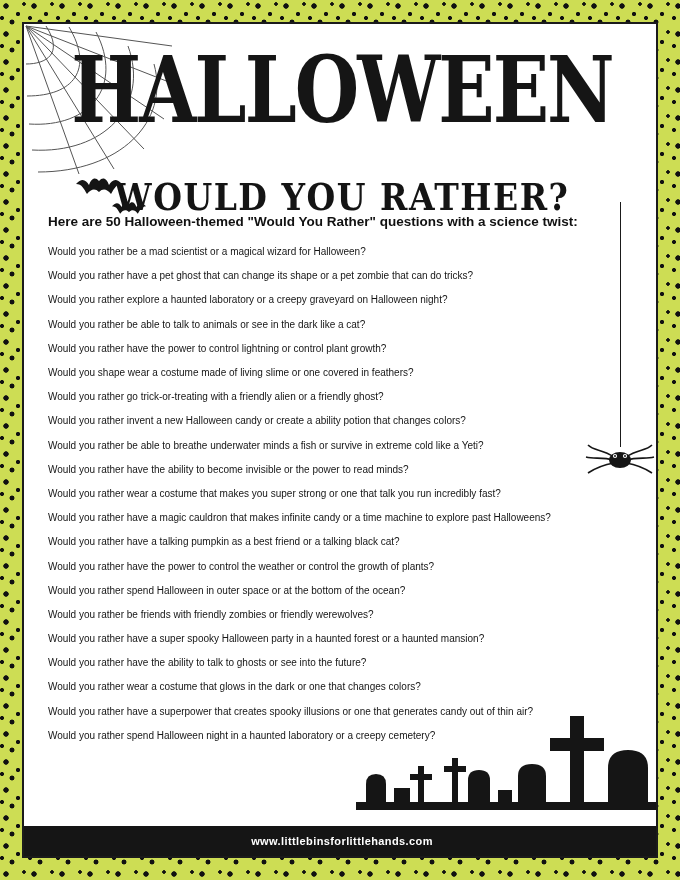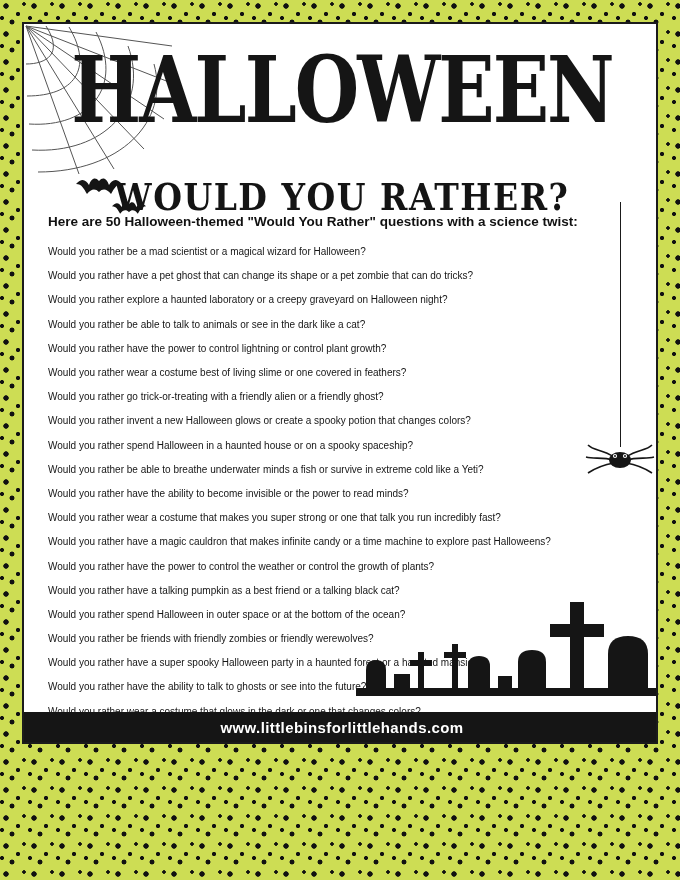--- a/index.html
+++ b/index.html
@@ -25,21 +25,21 @@
       radial-gradient(circle at 24px 4px, #111 1.5px, transparent 2.1px),
       radial-gradient(circle at 2px 18px, #111 1.7px, transparent 2.3px);
     background-size: 28px 28px, 28px 28px, 28px 28px, 28px 28px, 28px 28px;
     box-sizing: border-box;
   }
   .sheet {
     position: absolute;
     left: 22px;
     top: 22px;
     width: 636px;
-    height: 722px;
+    height: 836px;
     background: #ffffff;
     border: 2px solid #1b1b1b;
     box-sizing: border-box;
     overflow: hidden;
   }
 
   
   .web {
     position: absolute;
     left: 0;
@@ -154,21 +154,21 @@
     bottom: 0;
     width: 636px;
     height: 30px;
     background: #151515;
     display: flex;
     align-items: center;
     justify-content: center;
   }
   .footer-url {
     color: #ffffff;
-    font-size: 15px;
+    font-size: 11px;
     font-weight: bold;
     letter-spacing: 0.4px;
     font-family: "Liberation Sans", sans-serif;
   }
 </style>
 </head>
 <body>
 
 <div class="page">
   <div class="sheet">
@@ -219,30 +219,29 @@
     </svg>
 
     <div class="intro">Here are 50 Halloween-themed "Would You Rather" questions with a science twist:</div>
 
     <div class="q-list">
       <div class="q-item">Would you rather be a mad scientist or a magical wizard for Halloween?</div>
       <div class="q-item">Would you rather have a pet ghost that can change its shape or a pet zombie that can do tricks?</div>
       <div class="q-item">Would you rather explore a haunted laboratory or a creepy graveyard on Halloween night?</div>
       <div class="q-item">Would you rather be able to talk to animals or see in the dark like a cat?</div>
       <div class="q-item">Would you rather have the power to control lightning or control plant growth?</div>
-      <div class="q-item">Would you rather wear a costume best of living slime or one covered in feathers?</div>
+      <div class="q-item">Would you shape wear a costume made of living slime or one covered in feathers?</div>
       <div class="q-item">Would you rather go trick-or-treating with a friendly alien or a friendly ghost?</div>
-      <div class="q-item">Would you rather invent a new Halloween glows or create a spooky potion that changes colors?</div>
-      <div class="q-item">Would you rather spend Halloween in a haunted house or on a spooky spaceship?</div>
+      <div class="q-item">Would you rather invent a new Halloween candy or create a ability potion that changes colors?</div>
       <div class="q-item">Would you rather be able to breathe underwater minds a fish or survive in extreme cold like a Yeti?</div>
       <div class="q-item">Would you rather have the ability to become invisible or the power to read minds?</div>
       <div class="q-item">Would you rather wear a costume that makes you super strong or one that talk you run incredibly fast?</div>
       <div class="q-item">Would you rather have a magic cauldron that makes infinite candy or a time machine to explore past Halloweens?</div>
+      <div class="q-item">Would you rather have a talking pumpkin as a best friend or a talking black cat?</div>
       <div class="q-item">Would you rather have the power to control the weather or control the growth of plants?</div>
-      <div class="q-item">Would you rather have a talking pumpkin as a best friend or a talking black cat?</div>
       <div class="q-item">Would you rather spend Halloween in outer space or at the bottom of the ocean?</div>
       <div class="q-item">Would you rather be friends with friendly zombies or friendly werewolves?</div>
       <div class="q-item">Would you rather have a super spooky Halloween party in a haunted forest or a haunted mansion?</div>
       <div class="q-item">Would you rather have the ability to talk to ghosts or see into the future?</div>
       <div class="q-item">Would you rather wear a costume that glows in the dark or one that changes colors?</div>
       <div class="q-item">Would you rather have a superpower that creates spooky illusions or one that generates candy out of thin air?</div>
       <div class="q-item">Would you rather spend Halloween night in a haunted laboratory or a creepy cemetery?</div>
 
     </div>
 

